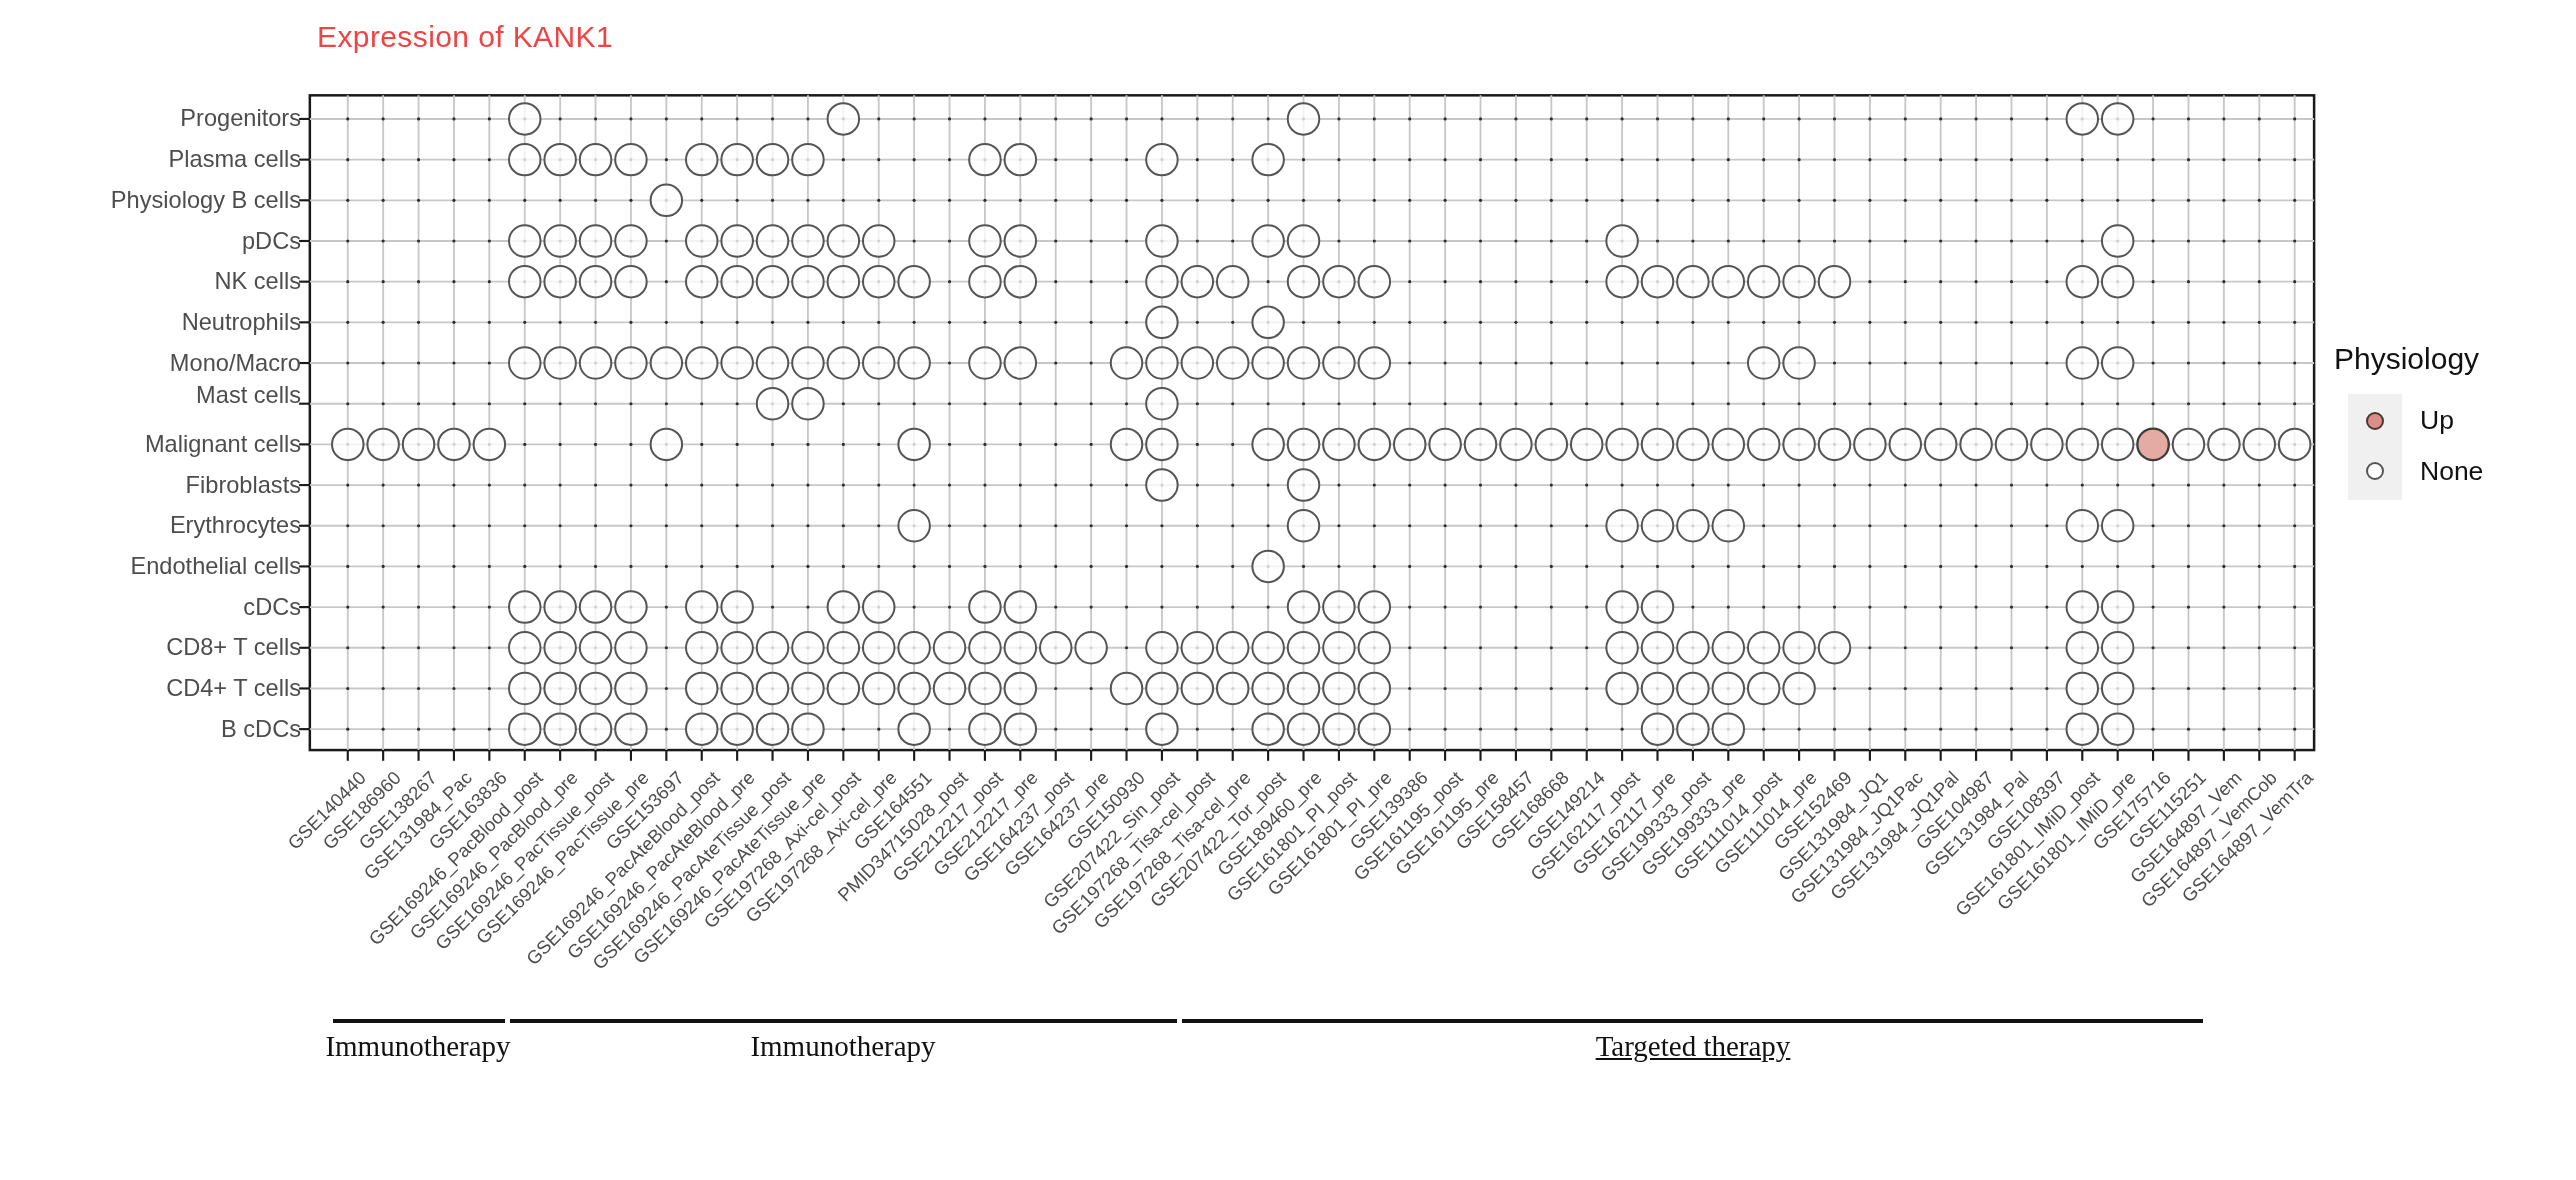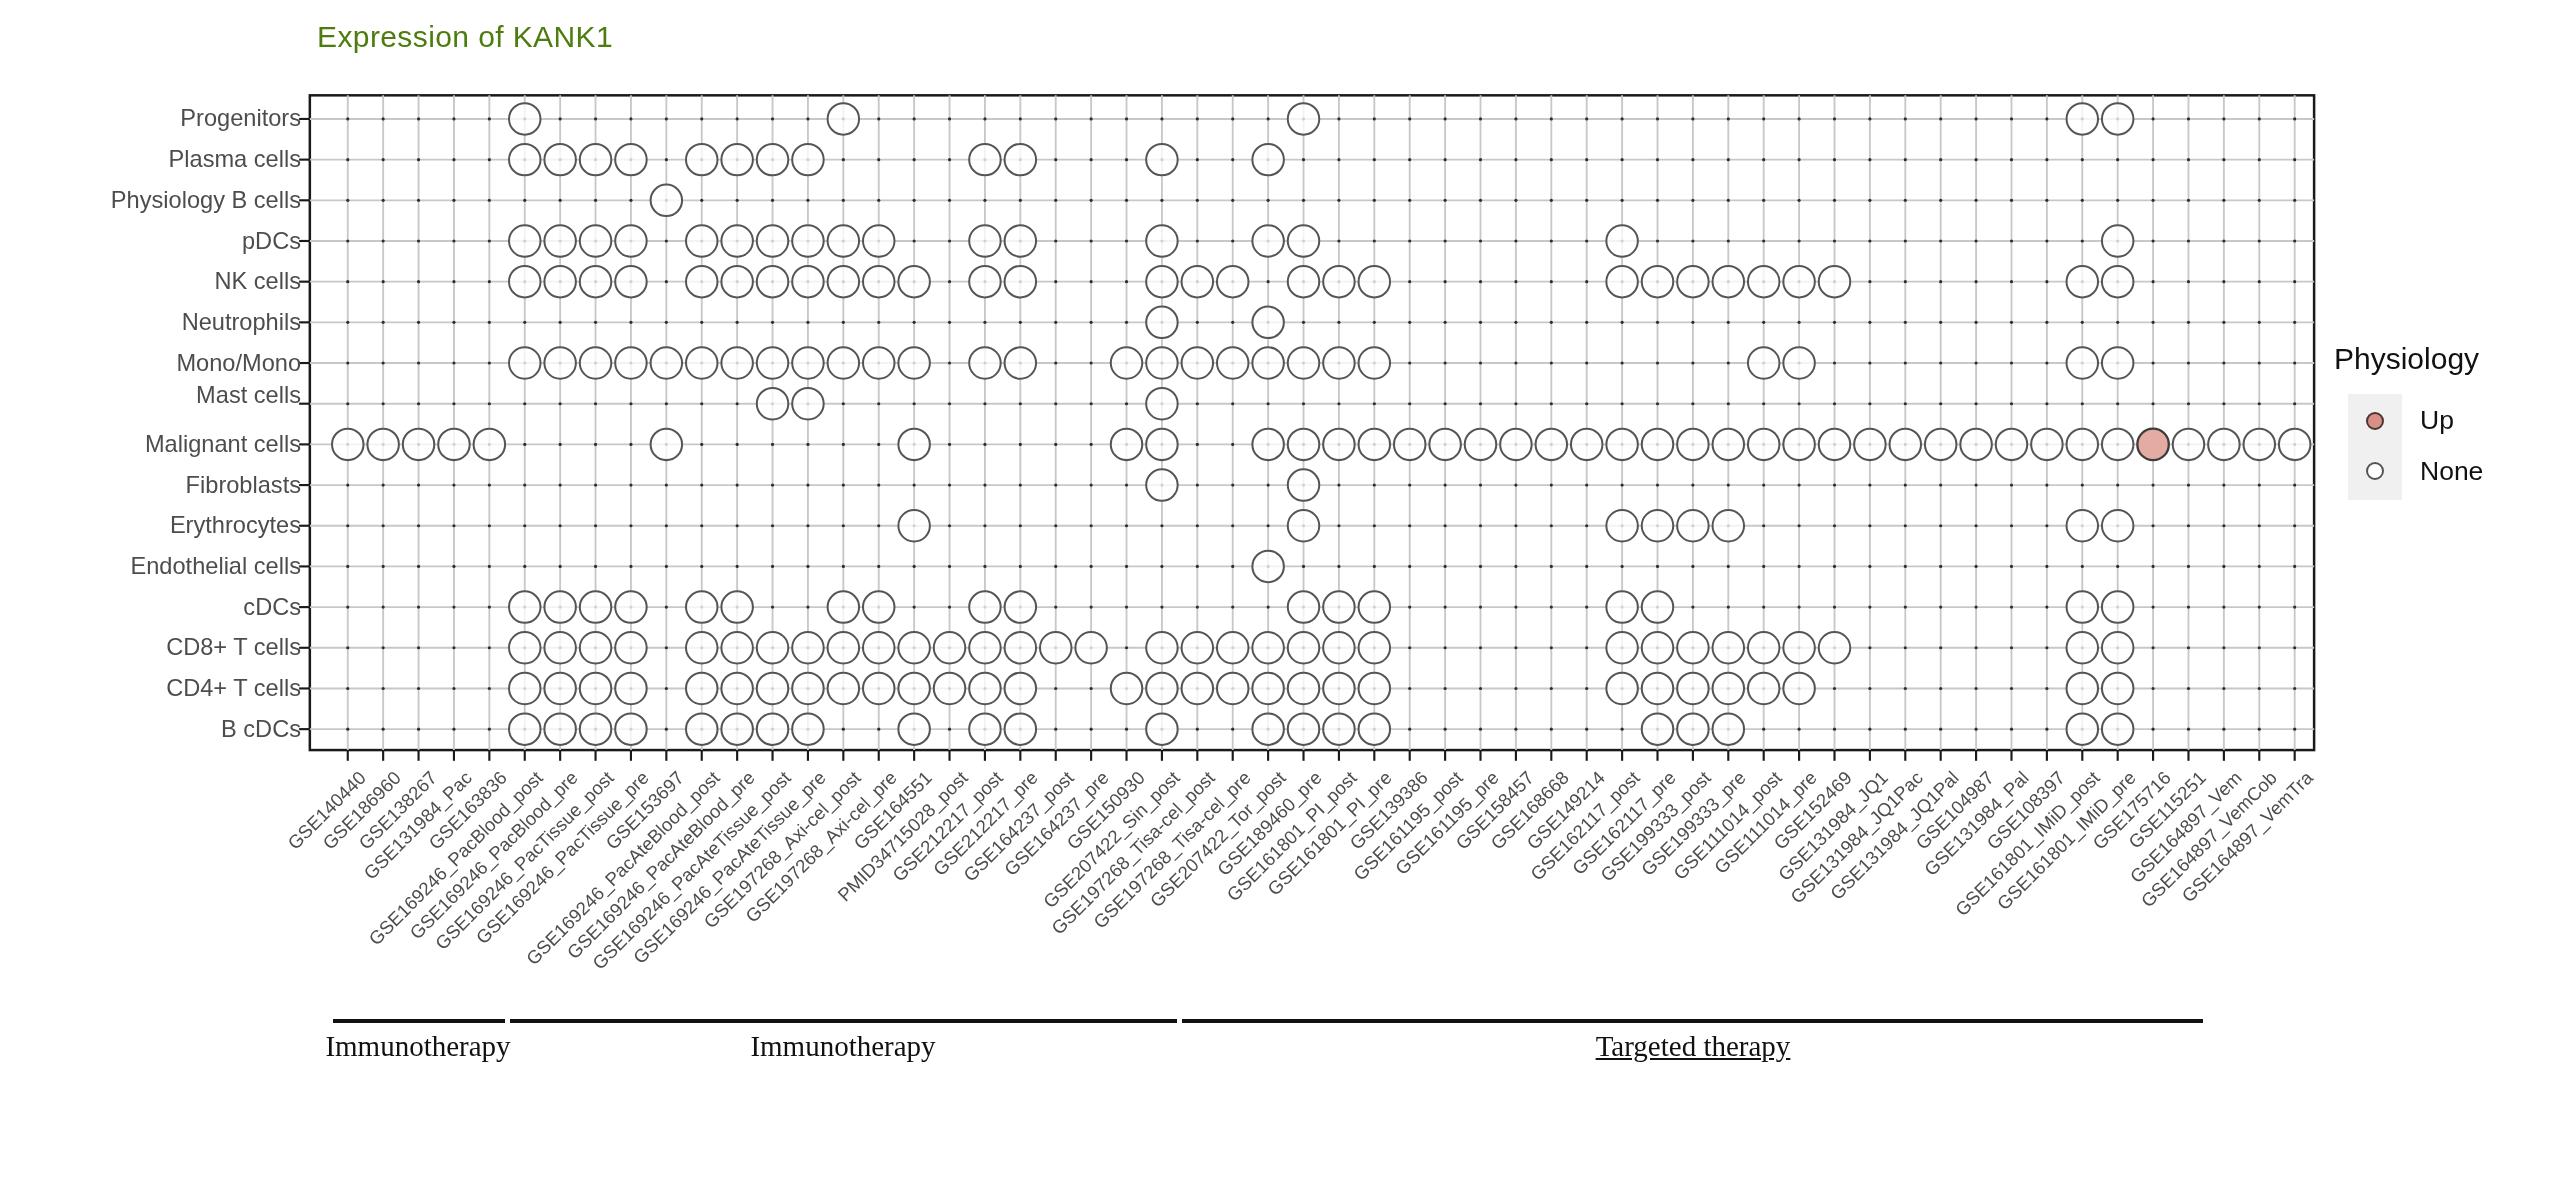--- a/index.html
+++ b/index.html
@@ -1,20 +1,20 @@
 <!DOCTYPE html>
 <html style="font-size:11.4px"><head>
 <meta charset="utf-8">
 <style>
   html,body{margin:0;padding:0;background:#ffffff;}
   body{width:2576px;height:1181px;position:relative;overflow:hidden;
        font-family:"Liberation Sans",sans-serif;}
   #stage{position:absolute;left:0;top:0;width:2576px;height:1181px;}
   #plot-svg{position:absolute;left:0;top:0;}
-  .page-title{position:absolute;left:317px;top:20px;font-size:30px;color:#4d7c0f;
+  .page-title{position:absolute;left:317px;top:20px;font-size:30px;color:#ef4444;
        letter-spacing:0.4px;}
   .ylab{position:absolute;width:301px;text-align:right;font-size:23.6px;color:#4d4d4d;
        line-height:29px;}
   .xlab{position:absolute;width:329px;text-align:right;font-size:18.6px;color:#4d4d4d;
        line-height:21.5px;transform-origin:100% 0;transform:rotate(-45deg);
        white-space:nowrap;}
   .grp-line{position:absolute;height:3.6px;background:#111;top:1019px;}
   .grp-label{position:absolute;top:1030px;font-family:"Liberation Serif",serif;
        font-size:29px;color:#111;text-align:center;white-space:nowrap;}
   .legend-title{position:absolute;left:2334px;top:342px;font-size:30px;color:#111;}
@@ -1320,21 +1320,21 @@
     </svg>
   <div class="page-title">Expression of KANK1</div>
 
   <div id="ylabs">
       <div class="ylab" style="left: 0px; top: 104px;">Progenitors</div>
       <div class="ylab" style="left: 0px; top: 145px;">Plasma cells</div>
       <div class="ylab" style="left: 0px; top: 186px;">Physiology B cells</div>
       <div class="ylab" style="left: 0px; top: 227px;">pDCs</div>
       <div class="ylab" style="left: 0px; top: 267px;">NK cells</div>
       <div class="ylab" style="left: 0px; top: 308px;">Neutrophils</div>
-      <div class="ylab" style="left: 0px; top: 349px;">Mono/Mono</div>
+      <div class="ylab" style="left: 0px; top: 349px;">Mono/Macro</div>
       <div class="ylab" style="left: 0px; top: 381px;">Mast cells</div>
       <div class="ylab" style="left: 0px; top: 430px;">Malignant cells</div>
       <div class="ylab" style="left: 0px; top: 471px;">Fibroblasts</div>
       <div class="ylab" style="left: 0px; top: 511px;">Erythrocytes</div>
       <div class="ylab" style="left: 0px; top: 552px;">Endothelial cells</div>
       <div class="ylab" style="left: 0px; top: 593px;">cDCs</div>
       <div class="ylab" style="left: 0px; top: 633px;">CD8+ T cells</div>
       <div class="ylab" style="left: 0px; top: 674px;">CD4+ T cells</div>
       <div class="ylab" style="left: 0px; top: 715px;">B cDCs</div>
     </div>

